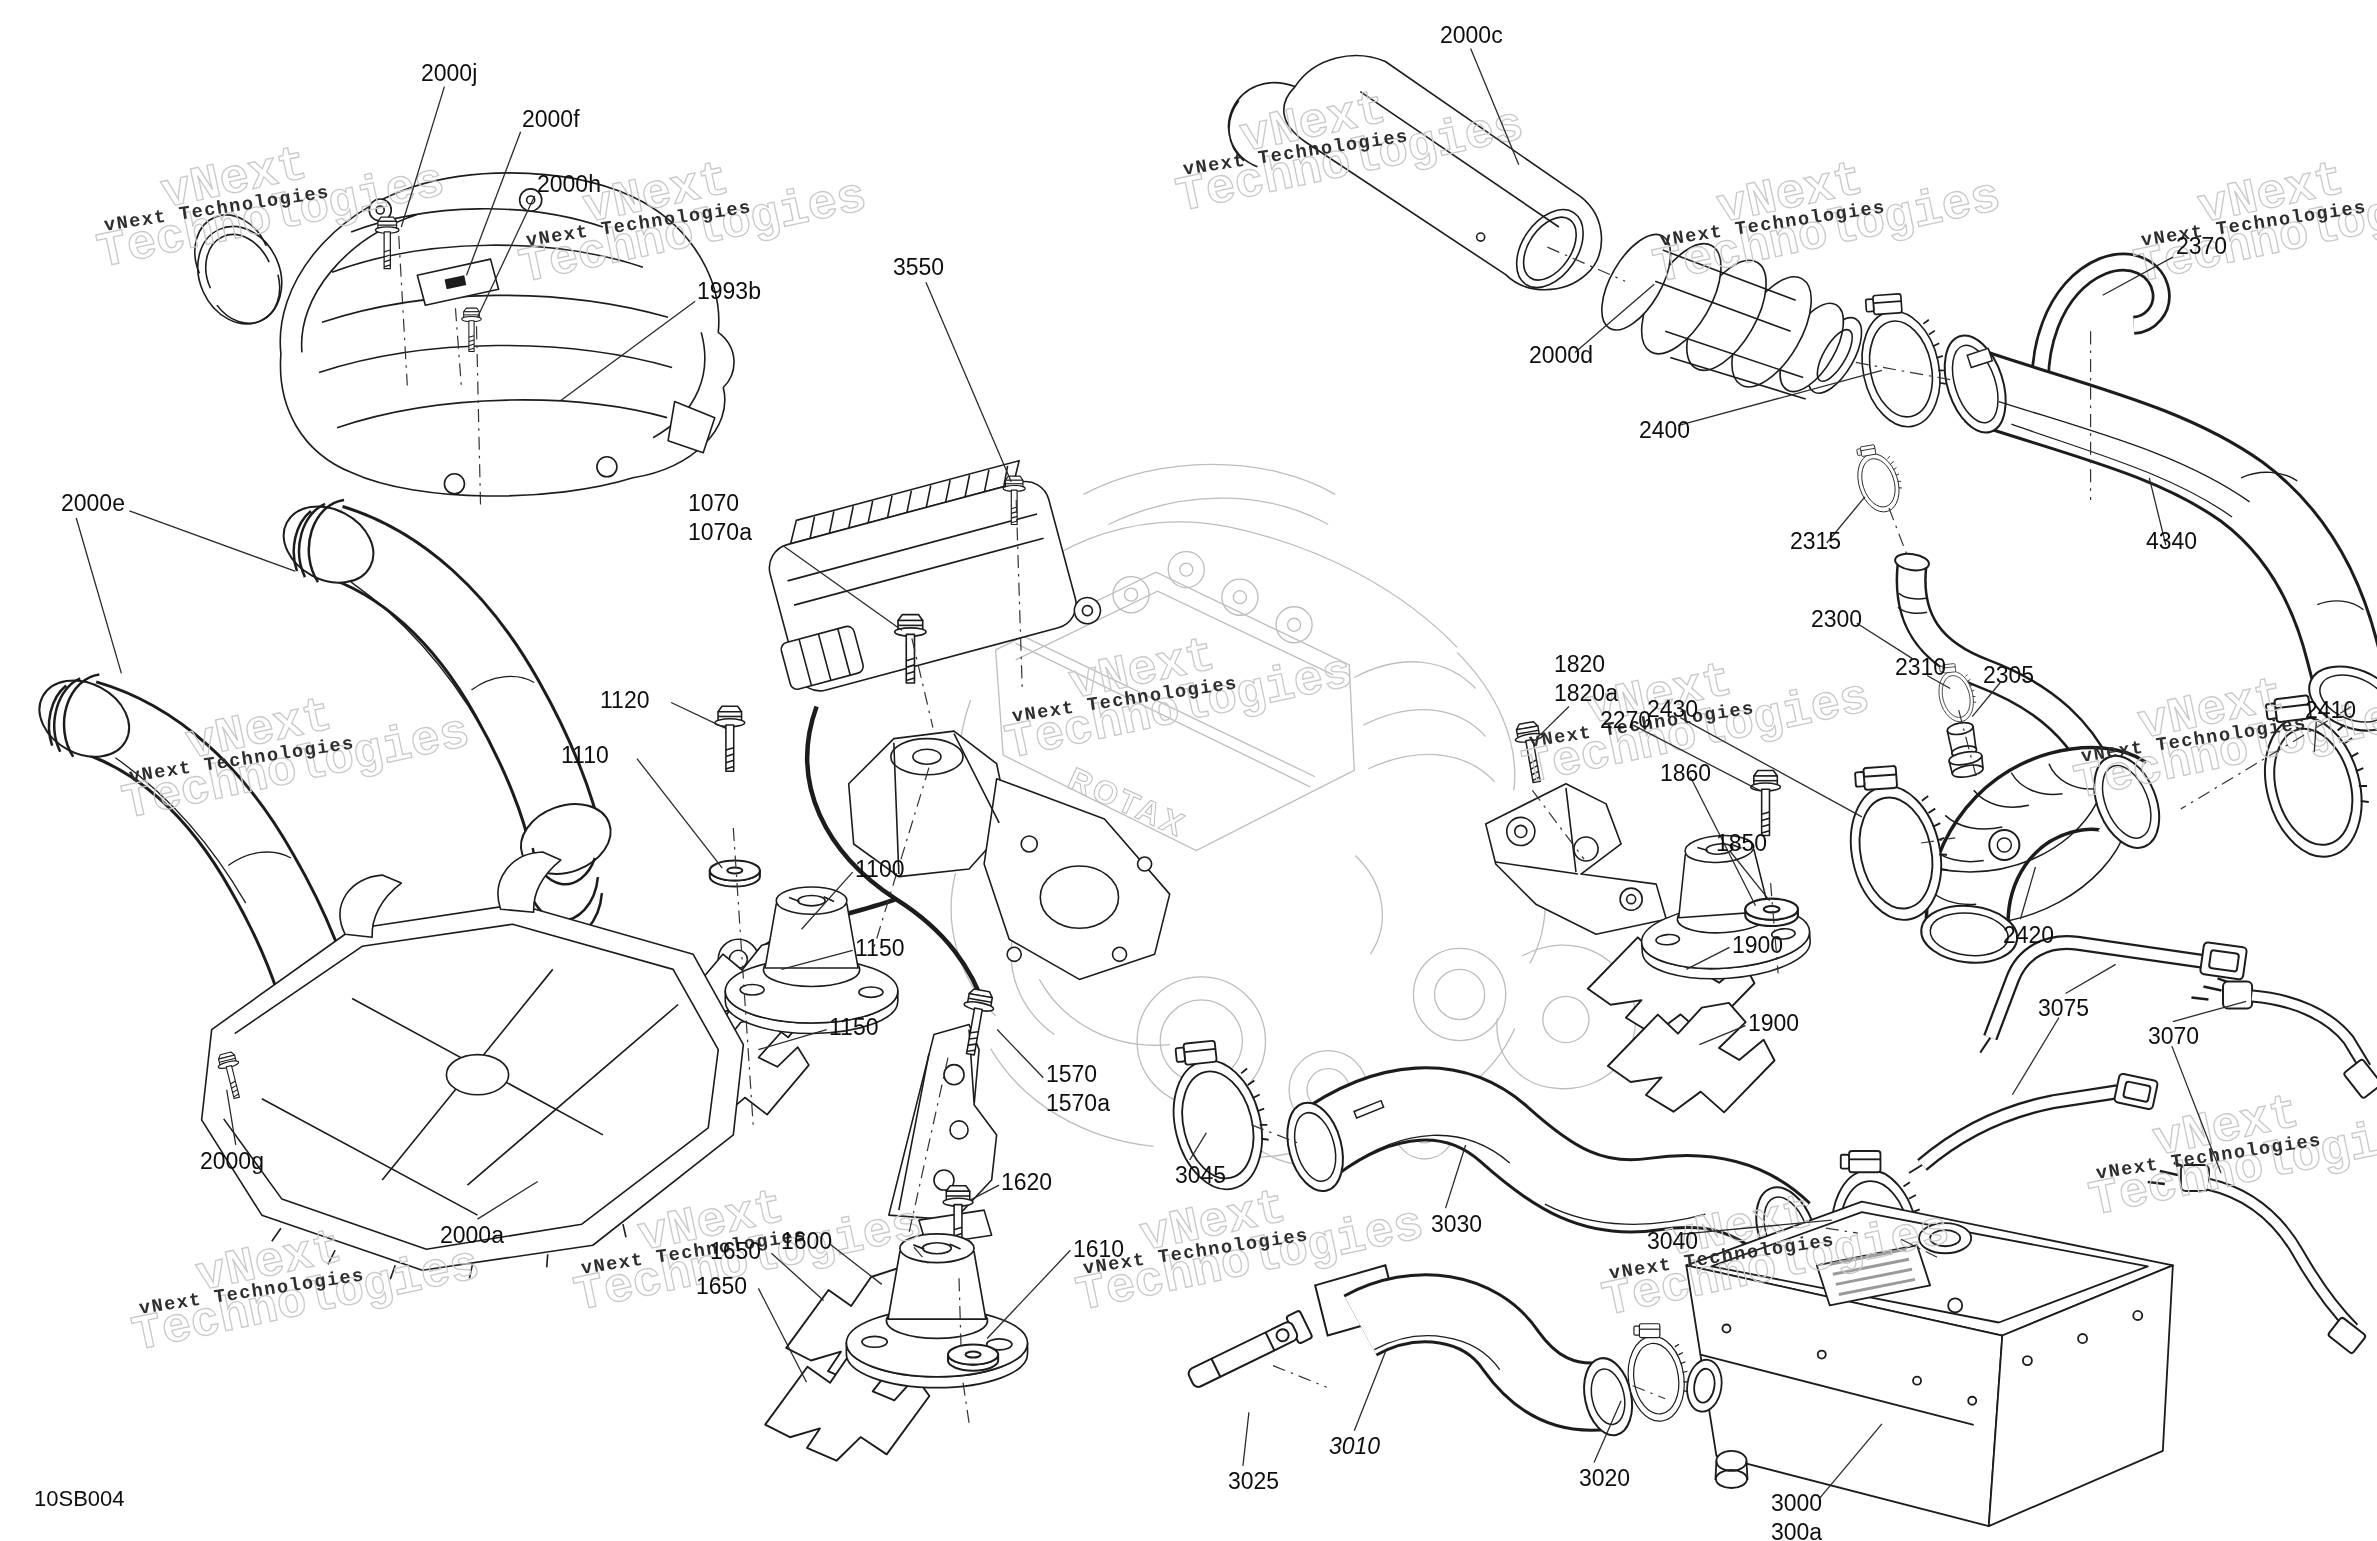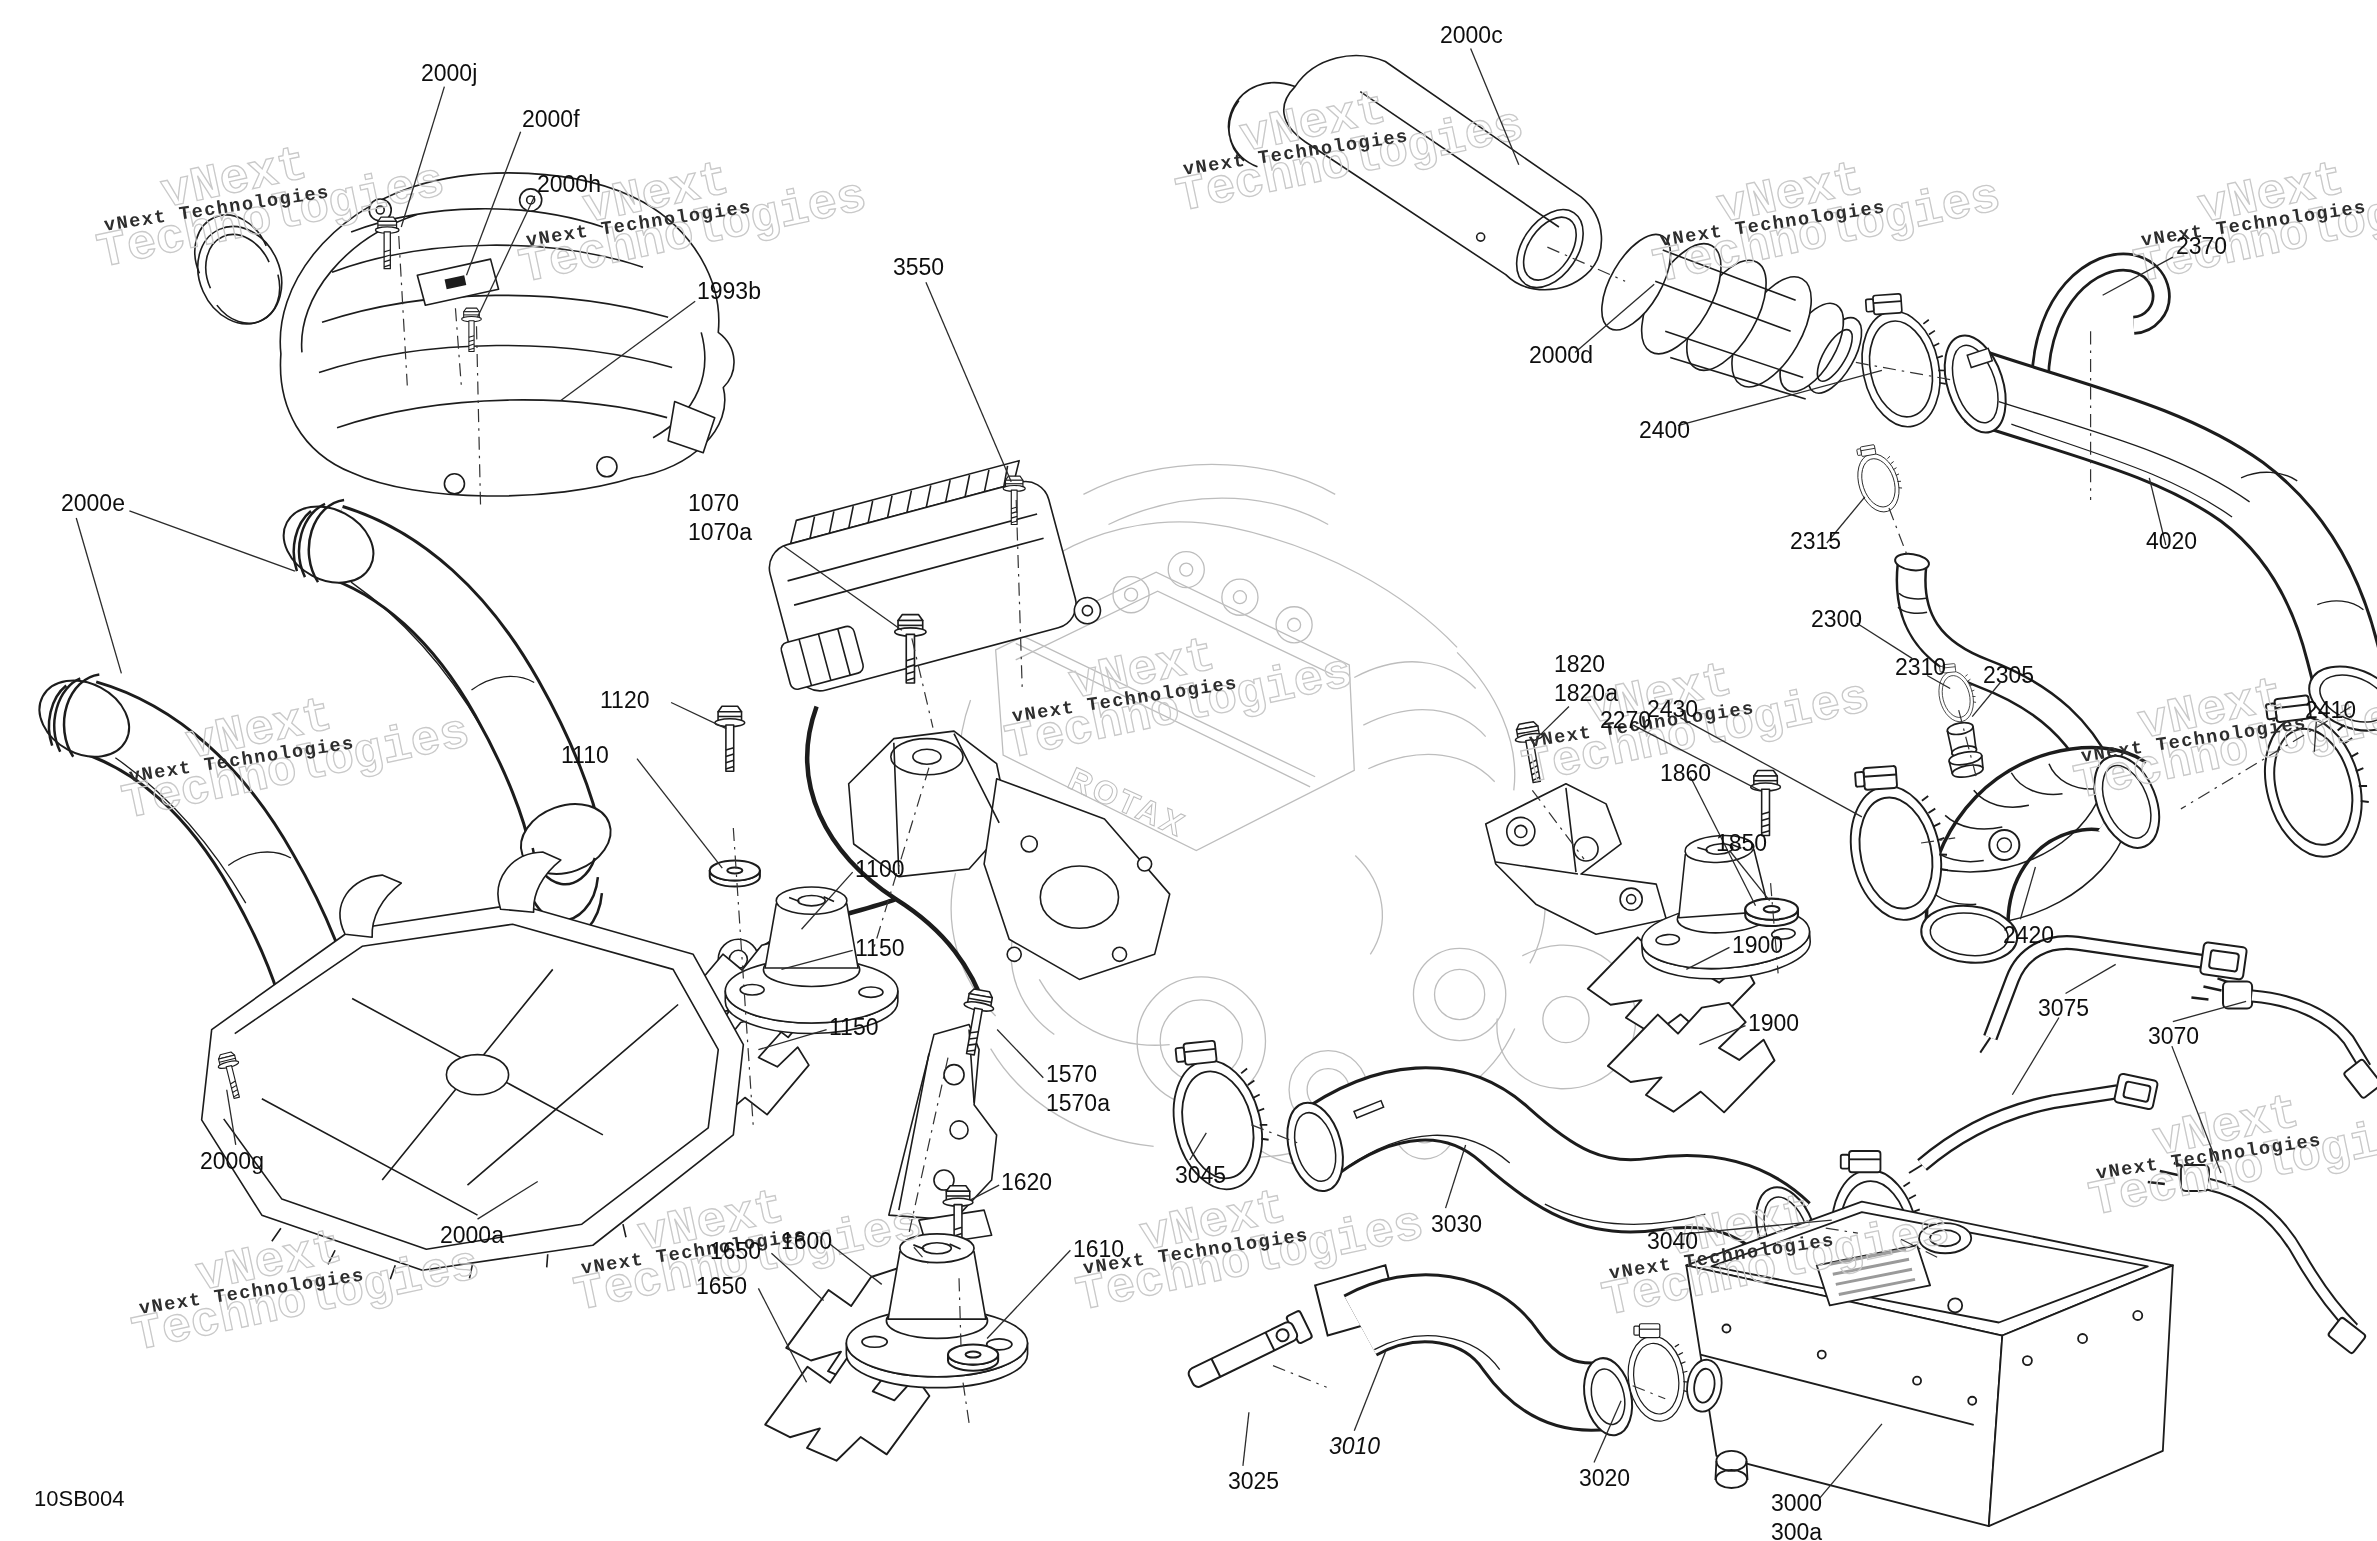--- a/index.html
+++ b/index.html
@@ -605,21 +605,21 @@
     <div class="plabel" style="left: 781px; top: 1227px;">1600</div>
     <div class="plabel" style="left: 1073px; top: 1235px;">1610</div>
     <div class="plabel" style="left: 710px; top: 1237px;">1650</div>
     <div class="plabel" style="left: 696px; top: 1272px;">1650</div>
     <div class="plabel" style="left: 1440px; top: 21px;">2000c</div>
     <div class="plabel" style="left: 1529px; top: 341px;">2000d</div>
     <div class="plabel" style="left: 1639px; top: 416px;">2400</div>
     <div class="plabel" style="left: 2176px; top: 232px;">2370</div>
     <div class="plabel" style="left: 1790px; top: 527px;">2315</div>
     <div class="plabel" style="left: 1811px; top: 605px;">2300</div>
-    <div class="plabel" style="left: 2146px; top: 527px;">4020</div>
+    <div class="plabel" style="left: 2146px; top: 527px;">4340</div>
     <div class="plabel" style="left: 1895px; top: 653px;">2310</div>
     <div class="plabel" style="left: 1983px; top: 661px;">2305</div>
     <div class="plabel" style="left: 2305px; top: 696px;">2410</div>
     <div class="plabel" style="left: 1647px; top: 695px;">2430</div>
     <div class="plabel" style="left: 1554px; top: 650px;">1820
 1820a</div>
     <div class="plabel" style="left: 1600px; top: 706px;">2270</div>
     <div class="plabel" style="left: 1660px; top: 759px;">1860</div>
     <div class="plabel" style="left: 1716px; top: 829px;">1850</div>
     <div class="plabel" style="left: 1732px; top: 931px;">1900</div>

